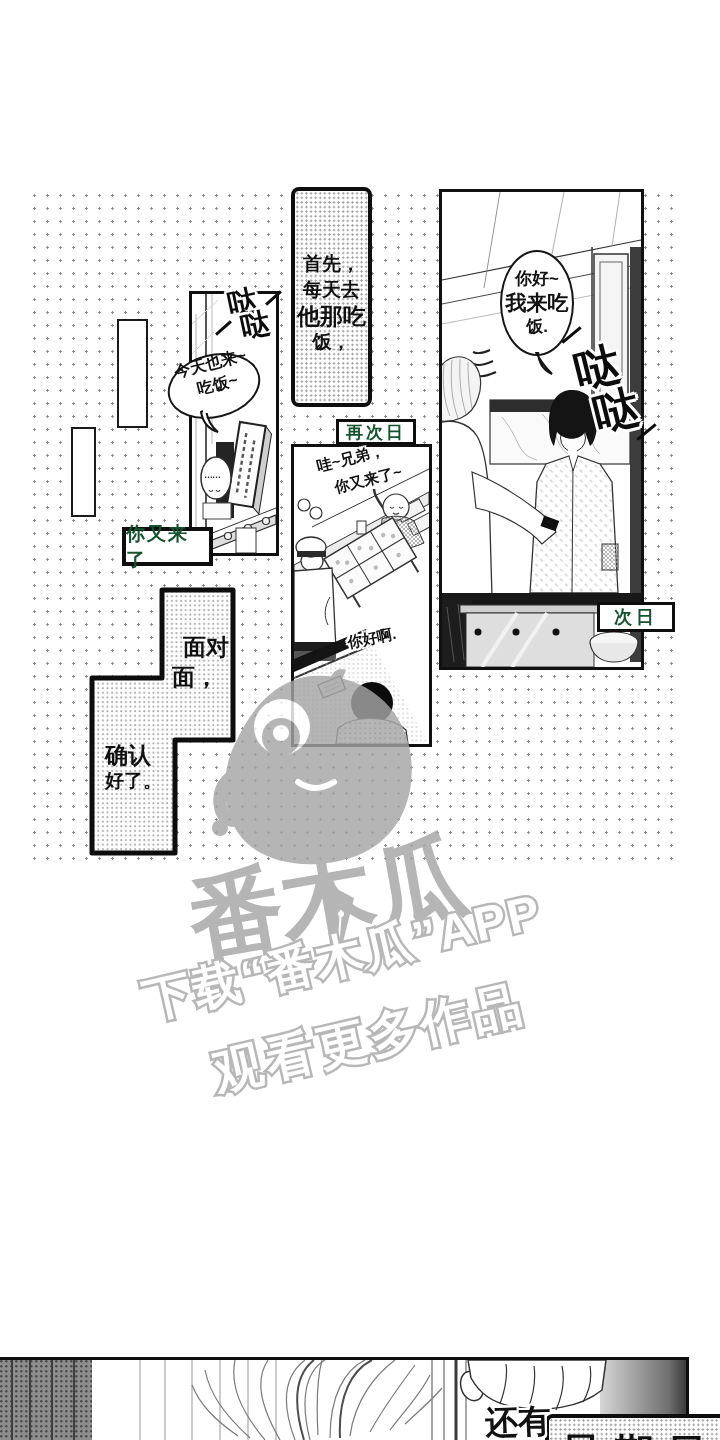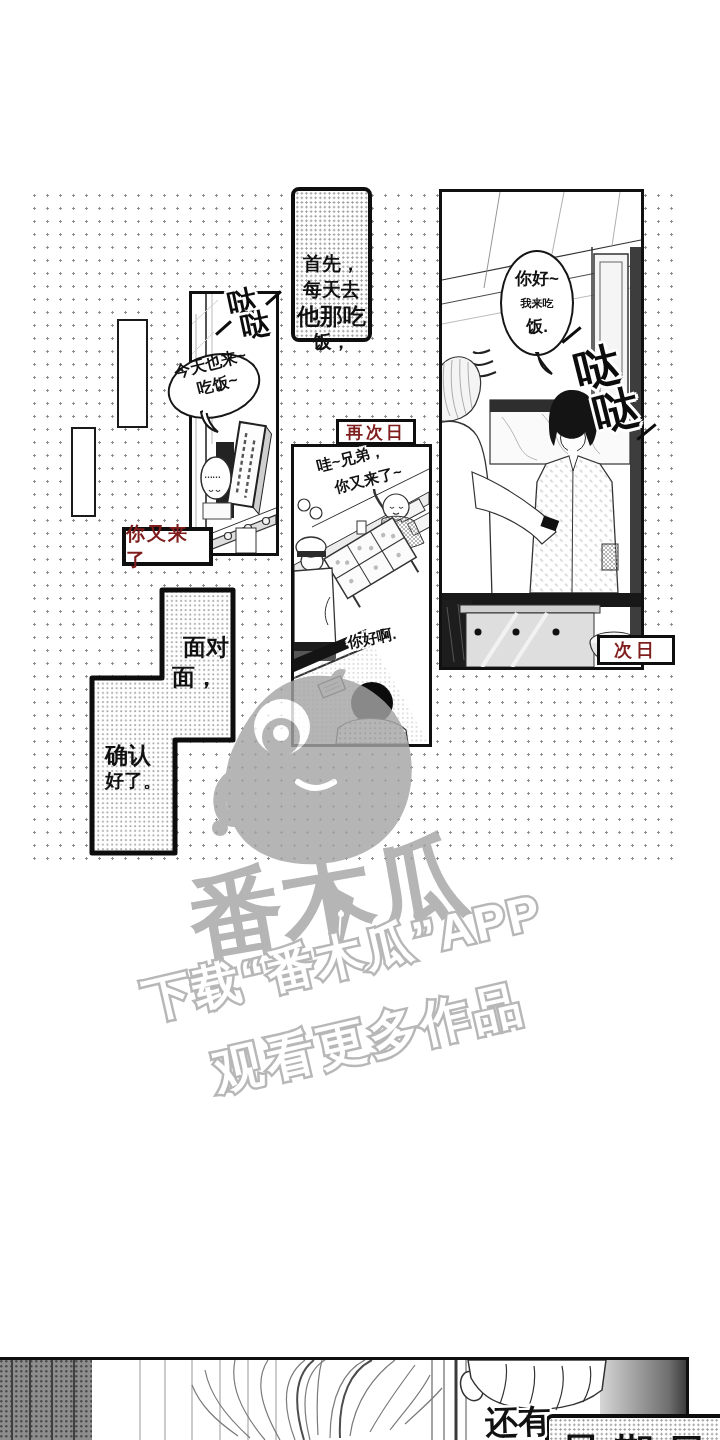--- a/index.html
+++ b/index.html
@@ -13,21 +13,21 @@
   }
   .halftone {
     background-color:#fff;
     background-image: radial-gradient(circle, #a2a2a2 1px, transparent 1.3px);
     background-size: 4.6px 4.6px;
   }
   .panel { position:absolute; background:#fff; border:3px solid #101010; overflow:hidden; }
   .whitebox { position:absolute; background:#fff; border:2px solid #1a1a1a; }
   .labelbox { position:absolute; background:#fff; border:3px solid #0e0e0e;
     display:flex; align-items:center; justify-content:center;
-    font-weight:bold; color:#7f1d1d; }
+    font-weight:bold; color:#14532d; }
   .mangaT { position:absolute; font-weight:bold; color:#111; white-space:nowrap; }
   .halo { text-shadow:-2px 0 0 #fff,2px 0 0 #fff,0 -2px 0 #fff,0 2px 0 #fff,
     -2px -2px 0 #fff,2px 2px 0 #fff,-2px 2px 0 #fff,2px -2px 0 #fff; }
   .sfx { position:absolute; font-weight:bold; color:#0c0c0c; white-space:nowrap;
     text-shadow:-3px 0 0 #fff,3px 0 0 #fff,0 -3px 0 #fff,0 3px 0 #fff,
     -2px -2px 0 #fff,2px 2px 0 #fff,-2px 2px 0 #fff,2px -2px 0 #fff; }
   .stroke { position:absolute; width:0; border-left:3.5px solid #0d0d0d; }
   .bubble { position:absolute; background:#fff; border:2.5px solid #161616; border-radius:50%; }
   svg text { font-family:"Liberation Sans","DejaVu Sans",sans-serif; font-weight:bold; }
 </style>
@@ -61,21 +61,21 @@
       <path d="M0,254 L84,221 L84,230 L0,263 Z" fill="#dedede" stroke="#333" stroke-width="1.2"></path>
       <line x1="0" y1="247" x2="84" y2="214" stroke="#333" stroke-width="1"></line>
       <circle cx="36" cy="242" r="3.5" fill="#f4f4f4" stroke="#333" stroke-width="1.2"></circle>
       <circle cx="56" cy="234" r="3.5" fill="#f4f4f4" stroke="#333" stroke-width="1.2"></circle>
       <circle cx="74" cy="227" r="3.5" fill="#f4f4f4" stroke="#333" stroke-width="1.2"></circle>
       <rect x="44" y="234" width="20" height="25" fill="#fff" stroke="#333" stroke-width="1"></rect>
     </svg>
   </div>
   <span class="mangaT" style="left:204px; top:470px; font-size:9px; letter-spacing:-1px; color:#333;">……</span>
 
-  <div class="abs halftone" style="left:291px; top:187px; width:81px; height:155px; border:4px solid #0e0e0e; border-radius:8px; text-align:center; padding-top:60px;">
+  <div class="abs halftone" style="left:291px; top:187px; width:81px; height:220px; border:4px solid #0e0e0e; border-radius:8px; text-align:center; padding-top:60px;">
     <div class="mangaT" style="position:static; font-size:19px; line-height:26px;">首先，</div>
     <div class="mangaT" style="position:static; font-size:19px; line-height:26px;">每天去</div>
     <div class="mangaT" style="position:static; font-size:23px; line-height:26px;">他那吃</div>
     <div class="mangaT" style="position:static; font-size:19px; line-height:26px;">饭，</div>
   </div>
 
   <div class="panel" style="left:439px; top:189px; width:205px; height:481px;">
     <svg width="199" height="475" viewBox="0 0 199 475" style="position:absolute;left:0;top:0;">
       <defs>
         <pattern id="dashp" width="7" height="7" patternTransform="rotate(45)" patternUnits="userSpaceOnUse">
@@ -137,21 +137,21 @@
     </svg>
   </div>
 
   <div class="bubble" style="left:500px; top:250px; width:74px; height:106px;"></div>
   <svg class="abs" width="26" height="30" viewBox="0 0 26 30" style="left:530px; top:348px;">
     <path d="M4,0 Q10,14 22,26 Q8,20 8,2 Z" fill="#fff" stroke="#161616" stroke-width="2"></path>
     <rect x="3" y="0" width="12" height="4" fill="#fff"></rect>
   </svg>
   <div class="abs" style="left:502px; top:267px; width:70px; text-align:center;">
     <div class="mangaT" style="position:static; font-size:17px; line-height:24px;">你好~</div>
-    <div class="mangaT" style="position:static; font-size:11px; line-height:24px;">我来吃</div>
+    <div class="mangaT" style="position:static; font-size:21px; line-height:24px;">我来吃</div>
     <div class="mangaT" style="position:static; font-size:17px; line-height:24px;">饭.</div>
   </div>
 
   <div class="panel" style="left:291px; top:444px; width:141px; height:303px;">
     <svg width="135" height="297" viewBox="0 0 135 297" style="position:absolute;left:0;top:0;">
       <defs>
         <pattern id="htfine" width="4.5" height="4.5" patternUnits="userSpaceOnUse">
           <circle cx="1" cy="1" r="1" fill="#b5b5b5"></circle>
         </pattern>
         <pattern id="dotsp" width="5" height="5" patternUnits="userSpaceOnUse">
@@ -239,21 +239,21 @@
     <div class="mangaT" style="position:static; font-size:16px; line-height:22px;">今天也来~</div>
     <div class="mangaT" style="position:static; font-size:16px; line-height:22px; margin-left:18px;">吃饭~</div>
   </div>
 
   <div class="labelbox" style="left:336px; top:419px; width:80px; height:26px; font-size:17px; letter-spacing:3px;">
     <span>再次日</span>
   </div>
   <div class="labelbox" style="left:122px; top:527px; width:91px; height:39px; font-size:19px; letter-spacing:2px; border-width:4px;">
     <span>你又来了</span>
   </div>
-  <div class="labelbox" style="left:597px; top:635px; width:78px; height:30px; font-size:18px; letter-spacing:4px;">
+  <div class="labelbox" style="left:597px; top:602px; width:78px; height:30px; font-size:18px; letter-spacing:4px;">
     <span>次日</span>
   </div>
 
   <svg class="abs" width="149" height="271" viewBox="0 0 149 271" style="left:88px; top:586px;">
     <defs>
       <pattern id="htz" width="4.6" height="4.6" patternUnits="userSpaceOnUse">
         <rect width="4.6" height="4.6" fill="#fff"></rect>
         <circle cx="1.1" cy="1.1" r="1" fill="#a2a2a2"></circle>
       </pattern>
     </defs>

